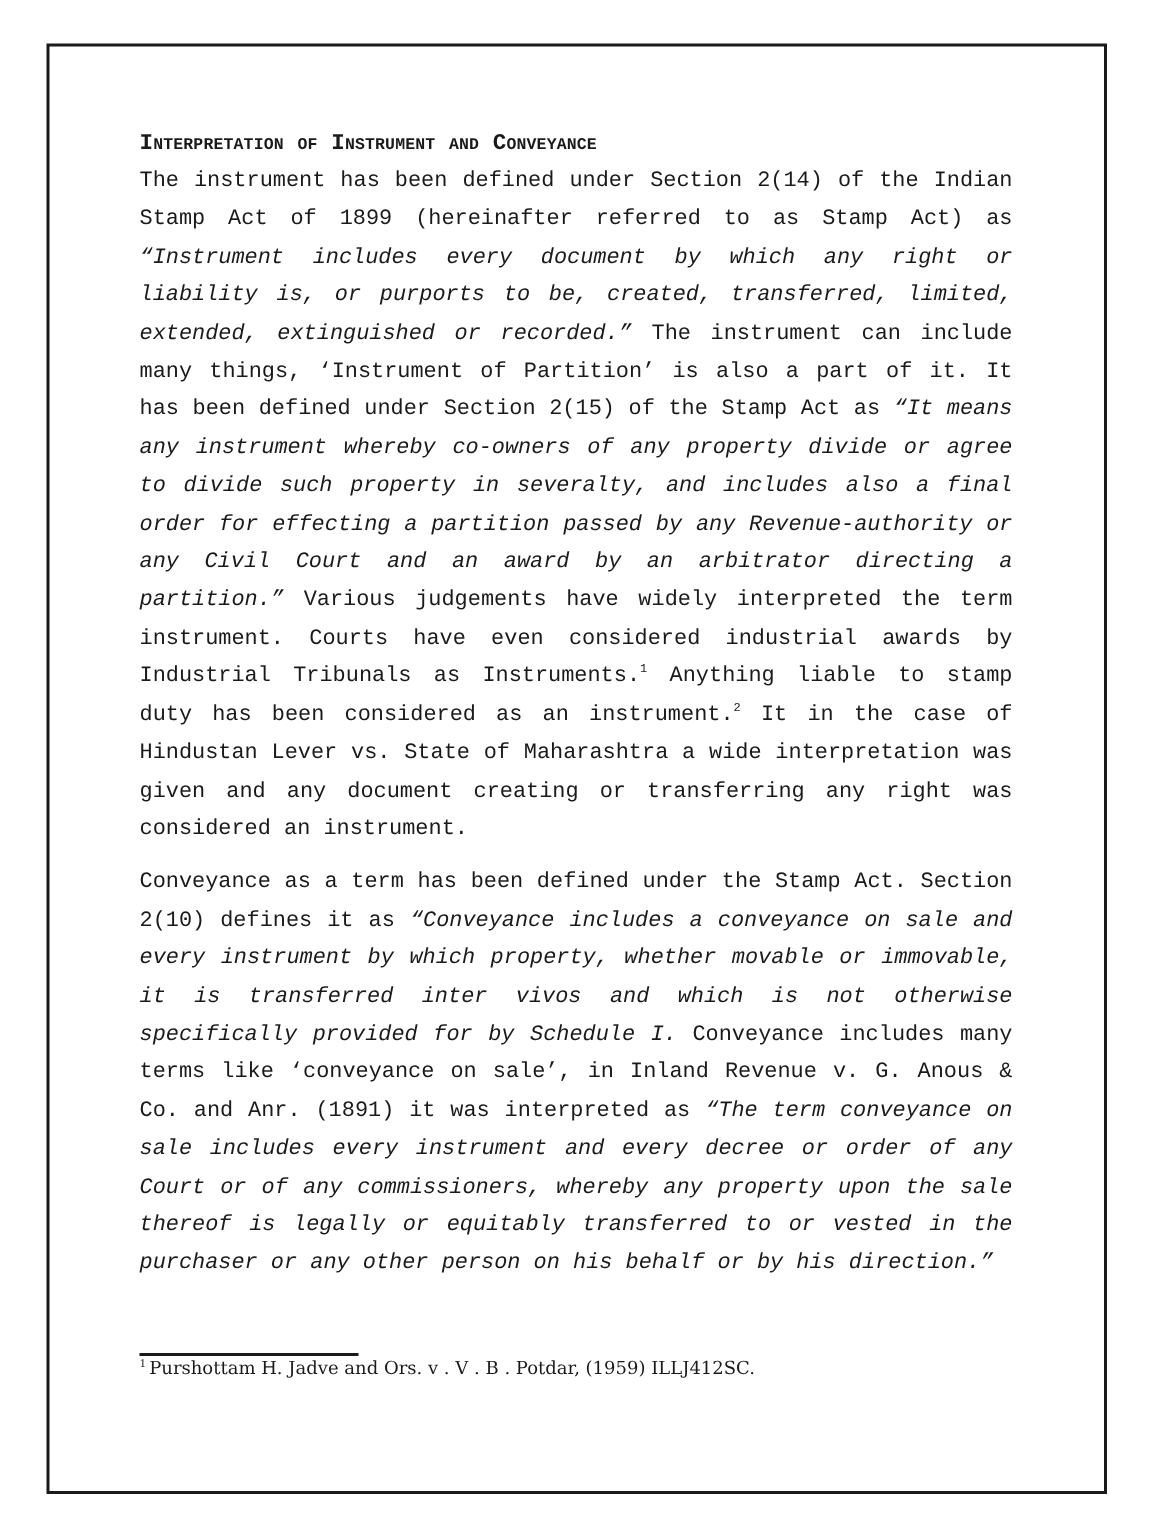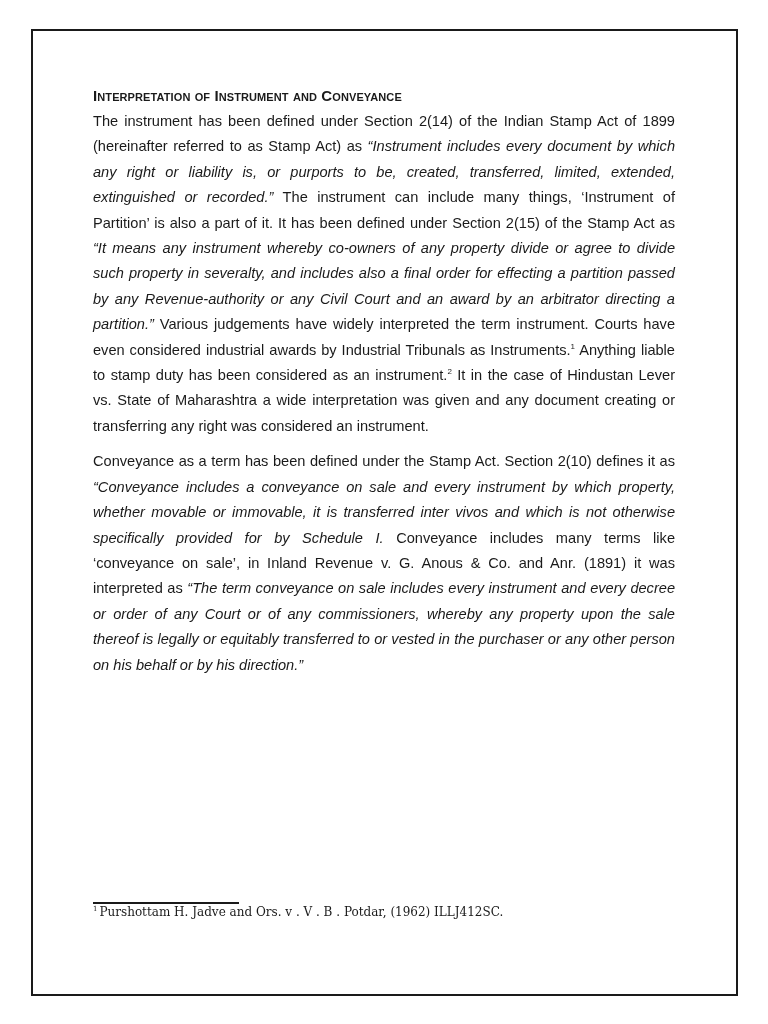--- a/index.html
+++ b/index.html
@@ -8,21 +8,21 @@
     position: absolute;
     left: 31px; top: 29px;
     width: 703px; height: 963px;
     border: 2px solid #1a1a1a;
     box-sizing: content-box;
   }
   .content {
     position: absolute;
     left: 93px; top: 86px;
     width: 582px;
-    font-family: Liberation Sans, sans-serif;
+    font-family: Liberation Mono, monospace;
     font-size: 14.6px;
     line-height: 25.4px;
     color: #1a1a1a;
   }
   .heading {
     font-weight: bold;
     font-variant: small-caps;
     font-size: 15px;
     line-height: 20px;
     margin: 0 0 3px 0;
@@ -58,14 +58,14 @@
 <div class="frame"></div>
 
 <div class="content">
   <div class="heading">Interpretation of Instrument and Conveyance</div>
   <p class="para"><span>The instrument has been defined under Section 2(14) of the Indian Stamp Act of 1899 (hereinafter referred to as Stamp Act) as </span><em>“Instrument includes every document by which any right or liability is, or purports to be, created, transferred, limited, extended, extinguished or recorded.”</em><span> The instrument can include many things, ‘Instrument of Partition’ is also a part of it. It has been defined under Section 2(15) of the Stamp Act as </span><em>“It means any instrument whereby co-owners of any property divide or agree to divide such property in severalty, and includes also a final order for effecting a partition passed by any Revenue-authority or any Civil Court and an award by an arbitrator directing a partition.”</em><span> Various judgements have widely interpreted the term instrument. Courts have even considered industrial awards by Industrial Tribunals as Instruments.</span><sup>1</sup><span> Anything liable to stamp duty has been considered as an instrument.</span><sup>2</sup><span> It in the case of Hindustan Lever vs. State of Maharashtra a wide interpretation was given and any document creating or transferring any right was considered an instrument.</span></p>
   <p class="para"><span>Conveyance as a term has been defined under the Stamp Act. Section 2(10) defines it as </span><em>“Conveyance includes a conveyance on sale and every instrument by which property, whether movable or immovable, it is transferred inter vivos and which is not otherwise specifically provided for by Schedule I.</em><span> Conveyance includes many terms like ‘conveyance on sale’, in Inland Revenue v. G. Anous &amp; Co. and Anr. (1891) it was interpreted as </span><em>“The term conveyance on sale includes every instrument and every decree or order of any Court or of any commissioners, whereby any property upon the sale thereof is legally or equitably transferred to or vested in the purchaser or any other person on his behalf or by his direction.”</em></p>
 </div>
 
 <div class="footnote-rule"></div>
 <div class="footnotes">
-  <div><sup>1</sup><span>Purshottam H. Jadve and Ors. v . V . B . Potdar, (1962) ILLJ412SC.</span></div>
+  <div><sup>1</sup><span>Purshottam H. Jadve and Ors. v . V . B . Potdar, (1959) ILLJ412SC.</span></div>
 </div>
 
 </body></html>

